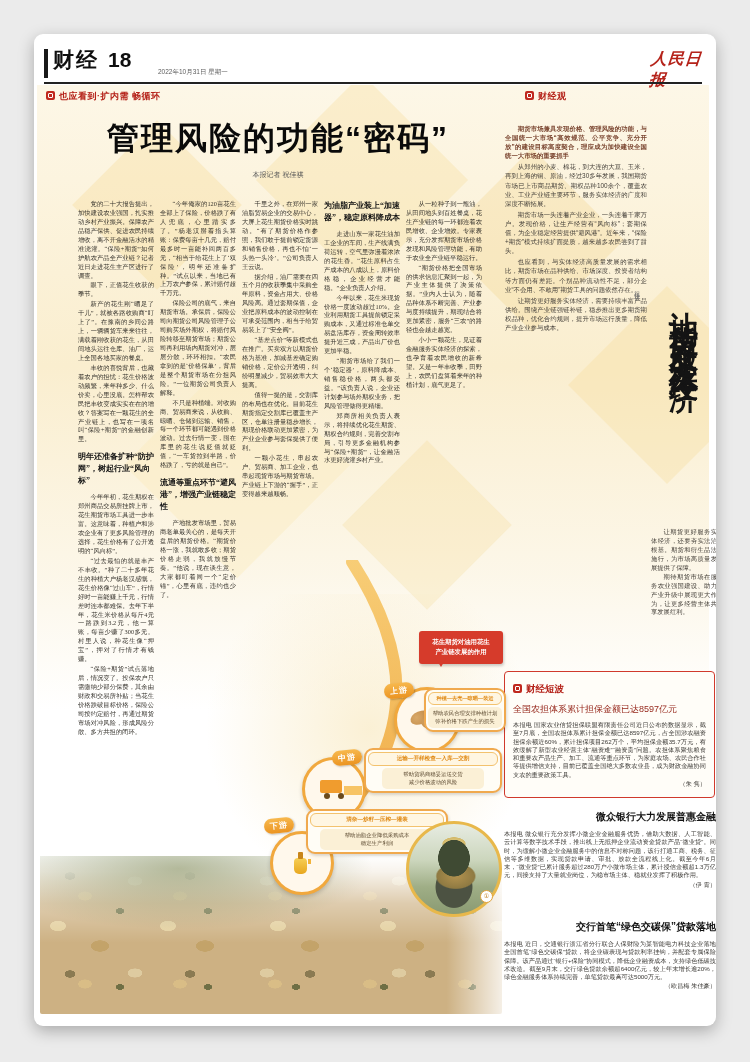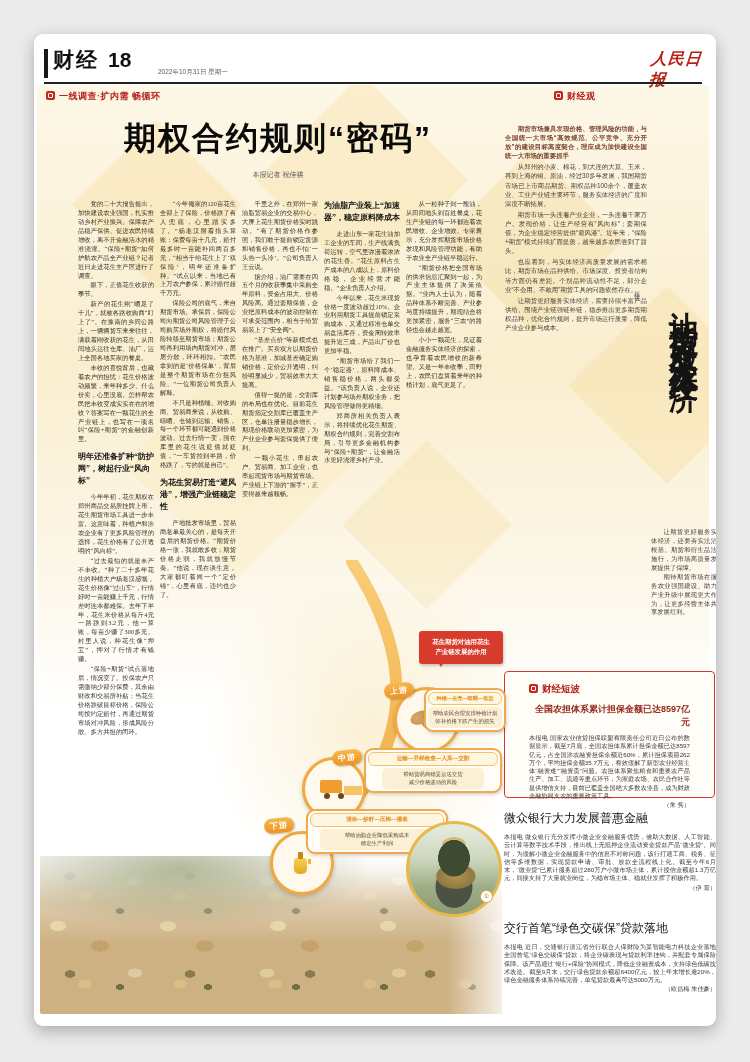--- a/index.html
+++ b/index.html
@@ -52,27 +52,27 @@
   .cmt-vert{position:absolute;left:612px;top:96px;height:392px;width:58px;
     writing-mode:vertical-rl;text-orientation:upright;font-size:29px;font-weight:bold;color:#141414;
     letter-spacing:7px;text-align:center;}
   .cmt-byline{position:absolute;left:598px;top:252px;writing-mode:vertical-rl;text-orientation:upright;
     font-size:6px;color:#6b6b6b;letter-spacing:2px;}
   .cmt-side{position:absolute;left:617px;top:494px;width:66px;font-size:6.3px;line-height:1.42;
     text-align:justify;color:#45403a;}
   .cmt-side p{margin:0;text-indent:2em;}
   
   .brief-box{position:absolute;left:470px;top:637px;width:211px;height:127px;
-    border:1.6px solid #d0392c;border-radius:4px;background:#fffdf8;box-sizing:border-box;padding:6px 24px;}
+    border:1.6px solid #d0392c;border-radius:4px;background:#fffdf8;box-sizing:border-box;padding:6px 8px;}
   .brief-label{font-size:9.5px;font-weight:bold;color:#b5231a;}
-  .brief-h1{font-size:9px;font-weight:bold;color:#97291d;text-align:right;margin-top:7px;}
+  .brief-h1{font-size:9px;font-weight:normal;color:#97291d;text-align:left;margin-top:7px;}
   .brief-body{font-size:6.2px;line-height:1.34;text-align:justify;color:#3c3a36;margin-top:5px;}
   .brief-credit{font-size:6.2px;color:#3c3a36;text-align:right;margin-top:1px;}
   .brief2{position:absolute;left:470px;width:212px;}
-  .brief2 .bh{font-size:12px;font-weight:normal;color:#141414;text-align:left;}
+  .brief2 .bh{font-size:10px;font-weight:bold;color:#141414;text-align:right;}
   .brief2 .bb{font-size:6.2px;line-height:1.34;text-align:justify;color:#3c3a36;margin-top:6px;}
   
   .arc-svg{position:absolute;left:150px;top:526px;}
   .callout{position:absolute;left:385px;top:597px;width:80px;background:#d63b2b;border-radius:3px;
     color:#fff;font-size:6.4px;font-weight:bold;line-height:1.6;text-align:center;padding:6px 2px;
     box-shadow:1px 2px 3px rgba(0,0,0,.2);}
   .callout::after{content:"";position:absolute;left:16px;bottom:-9px;width:0;height:0;
     border:6px solid transparent;border-top:10px solid #d63b2b;}
   .stage-circle{position:absolute;border-radius:50%;background:#fff8ec;border:3px solid #f1a83d;
     box-shadow:0 2px 4px rgba(0,0,0,.18);display:flex;align-items:center;justify-content:center;z-index:3;}
@@ -146,47 +146,47 @@
 
   <div class="hdr-bar"></div>
   <div class="hdr-title">
     <span>财经</span><span class="hdr-pageno">18</span>
   </div>
   <div class="hdr-date">2022年10月31日 星期一</div>
   <div class="masthead">人民日报</div>
   <div class="hdr-rule"></div>
 
   <div class="kicker-row" style="left:12px;top:56px;">
-    <span class="rlogo"></span><span>一线调查·扩内需 畅循环</span>
-  </div>
-  <div class="kicker-row" style="left:520px;top:56px;">
+    <span class="rlogo"></span><span>也应看到·扩内需 畅循环</span>
+  </div>
+  <div class="kicker-row" style="left:491px;top:56px;">
     <span class="rlogo"></span><span>财经观</span>
   </div>
 
   <div class="lead">
-    <div class="lead-headline">期权合约规则“密码”</div>
+    <div class="lead-headline">管理风险的功能“密码”</div>
     <div class="lead-byline">本报记者 祝佳祺</div>
   </div>
 
   <div class="col" style="left:44px;height:664px;">
     <p>党的二十大报告提出，加快建设农业强国，扎实推动乡村产业振兴。保障农产品稳产保供、促进农民持续增收，离不开金融活水的精准浇灌。“保险+期货”如何护航农产品全产业链？记者近日走进花生主产区进行了调查。</p>
     <p>眼下，正值花生收获的季节。</p>
     <p>新产的花生刚“晒足了干儿”，就被各路收购商“盯上了”。在豫南的乡间公路上，一辆辆货车来来往往，满载着刚收获的花生，从田间地头运往仓库、油厂，运上全国各地买家的餐桌。</p>
     <p>丰收的喜悦背后，也藏着农户的担忧：花生价格波动频繁，来年种多少、什么价卖，心里没底。怎样帮农民把丰收变成实实在在的增收？答案写在一颗花生的全产业链上，也写在一项名叫“保险+期货”的金融创新里。</p>
     <p class="subhead">明年还准备扩种“防护网”，树起行业“风向标”</p>
     <p>今年年初，花生期权在郑州商品交易所挂牌上市，花生期货市场工具进一步丰富。这意味着，种植户和涉农企业有了更多风险管理的选择，花生价格有了公开透明的“风向标”。</p>
     <p>“过去最怕的就是丰产不丰收。”种了二十多年花生的种植大户杨老汉感慨，花生价格像“过山车”，行情好时一亩能赚上千元，行情差时连本都难保。去年下半年，花生米价格从每斤4元一路跌到3.2元，他一算账，每亩少赚了300多元。村里人说，种花生像“押宝”，押对了行情才有钱赚。</p>
     <p>“保险+期货”试点落地后，情况变了。投保农户只需缴纳少部分保费，其余由财政和交易所补贴；当花生价格跌破目标价格，保险公司按约定赔付，再通过期货市场对冲风险，形成风险分散、多方共担的闭环。</p>
   </div>
 
   <div class="col" style="left:126px;height:664px;">
     <p>“今年俺家的120亩花生全部上了保险，价格跌了有人兜底，心里踏实多了。”杨老汉掰着指头算账：保费每亩十几元，赔付最多时一亩能补回两百多元，“相当于给花生上了‘双保险’，明年还准备扩种。”试点以来，当地已有上万农户参保，累计赔付超千万元。</p>
     <p>保险公司的底气，来自期货市场。承保后，保险公司向期货公司风险管理子公司购买场外期权，将赔付风险转移至期货市场；期货公司再利用场内期货对冲，层层分散，环环相扣。“农民拿到的是‘价格保单’，背后是整个期货市场在分担风险。”一位期货公司负责人解释。</p>
     <p>不只是种植端。对收购商、贸易商来说，从收购、晾晒、仓储到运输、销售，每一个环节都可能遇到价格波动。过去行情一变，囤在库里的花生说贬值就贬值，“一车货拉到半路，价格跌了，亏的就是自己”。</p>
-    <p class="subhead">为花生贸易打造“避风港”，增强产业链稳定性</p>
+    <p class="subhead">流通等重点环节“避风港”，增强产业链稳定性</p>
     <p>产地批发市场里，贸易商老单最关心的，是每天开盘后的期货价格。“期货价格一涨，我就敢多收；期货价格走弱，我就放慢节奏。”他说，现在谈生意，大家都盯着同一个“定价锚”，心里有底，违约也少了。</p>
   </div>
 
   <div class="col" style="left:208px;height:410px;">
     <p>千里之外，在郑州一家油脂贸易企业的交易中心，大屏上花生期货价格实时跳动。“有了期货价格作参照，我们敢于提前锁定货源和销售价格，再也不怕‘一头热一头冷’。”公司负责人王云说。</p>
     <p>据介绍，油厂需要在四五个月的收获季集中采购全年原料，资金占用大、价格风险高。通过套期保值，企业把原料成本的波动控制在可承受范围内，相当于给贸易装上了“安全阀”。</p>
     <p>“基差点价”等新模式也在推广。买卖双方以期货价格为基准，加减基差确定购销价格，定价公开透明，纠纷明显减少，贸易效率大大提高。</p>
     <p>值得一提的是，交割库的布局也在优化。目前花生期货指定交割库已覆盖主产区，仓单注册量稳步增长，期现价格联动更加紧密，为产业企业参与套保提供了便利。</p>
     <p>一颗小花生，串起农户、贸易商、加工企业，也串起现货市场与期货市场。产业链上下游的“握手”，正变得越来越顺畅。</p>
   </div>

